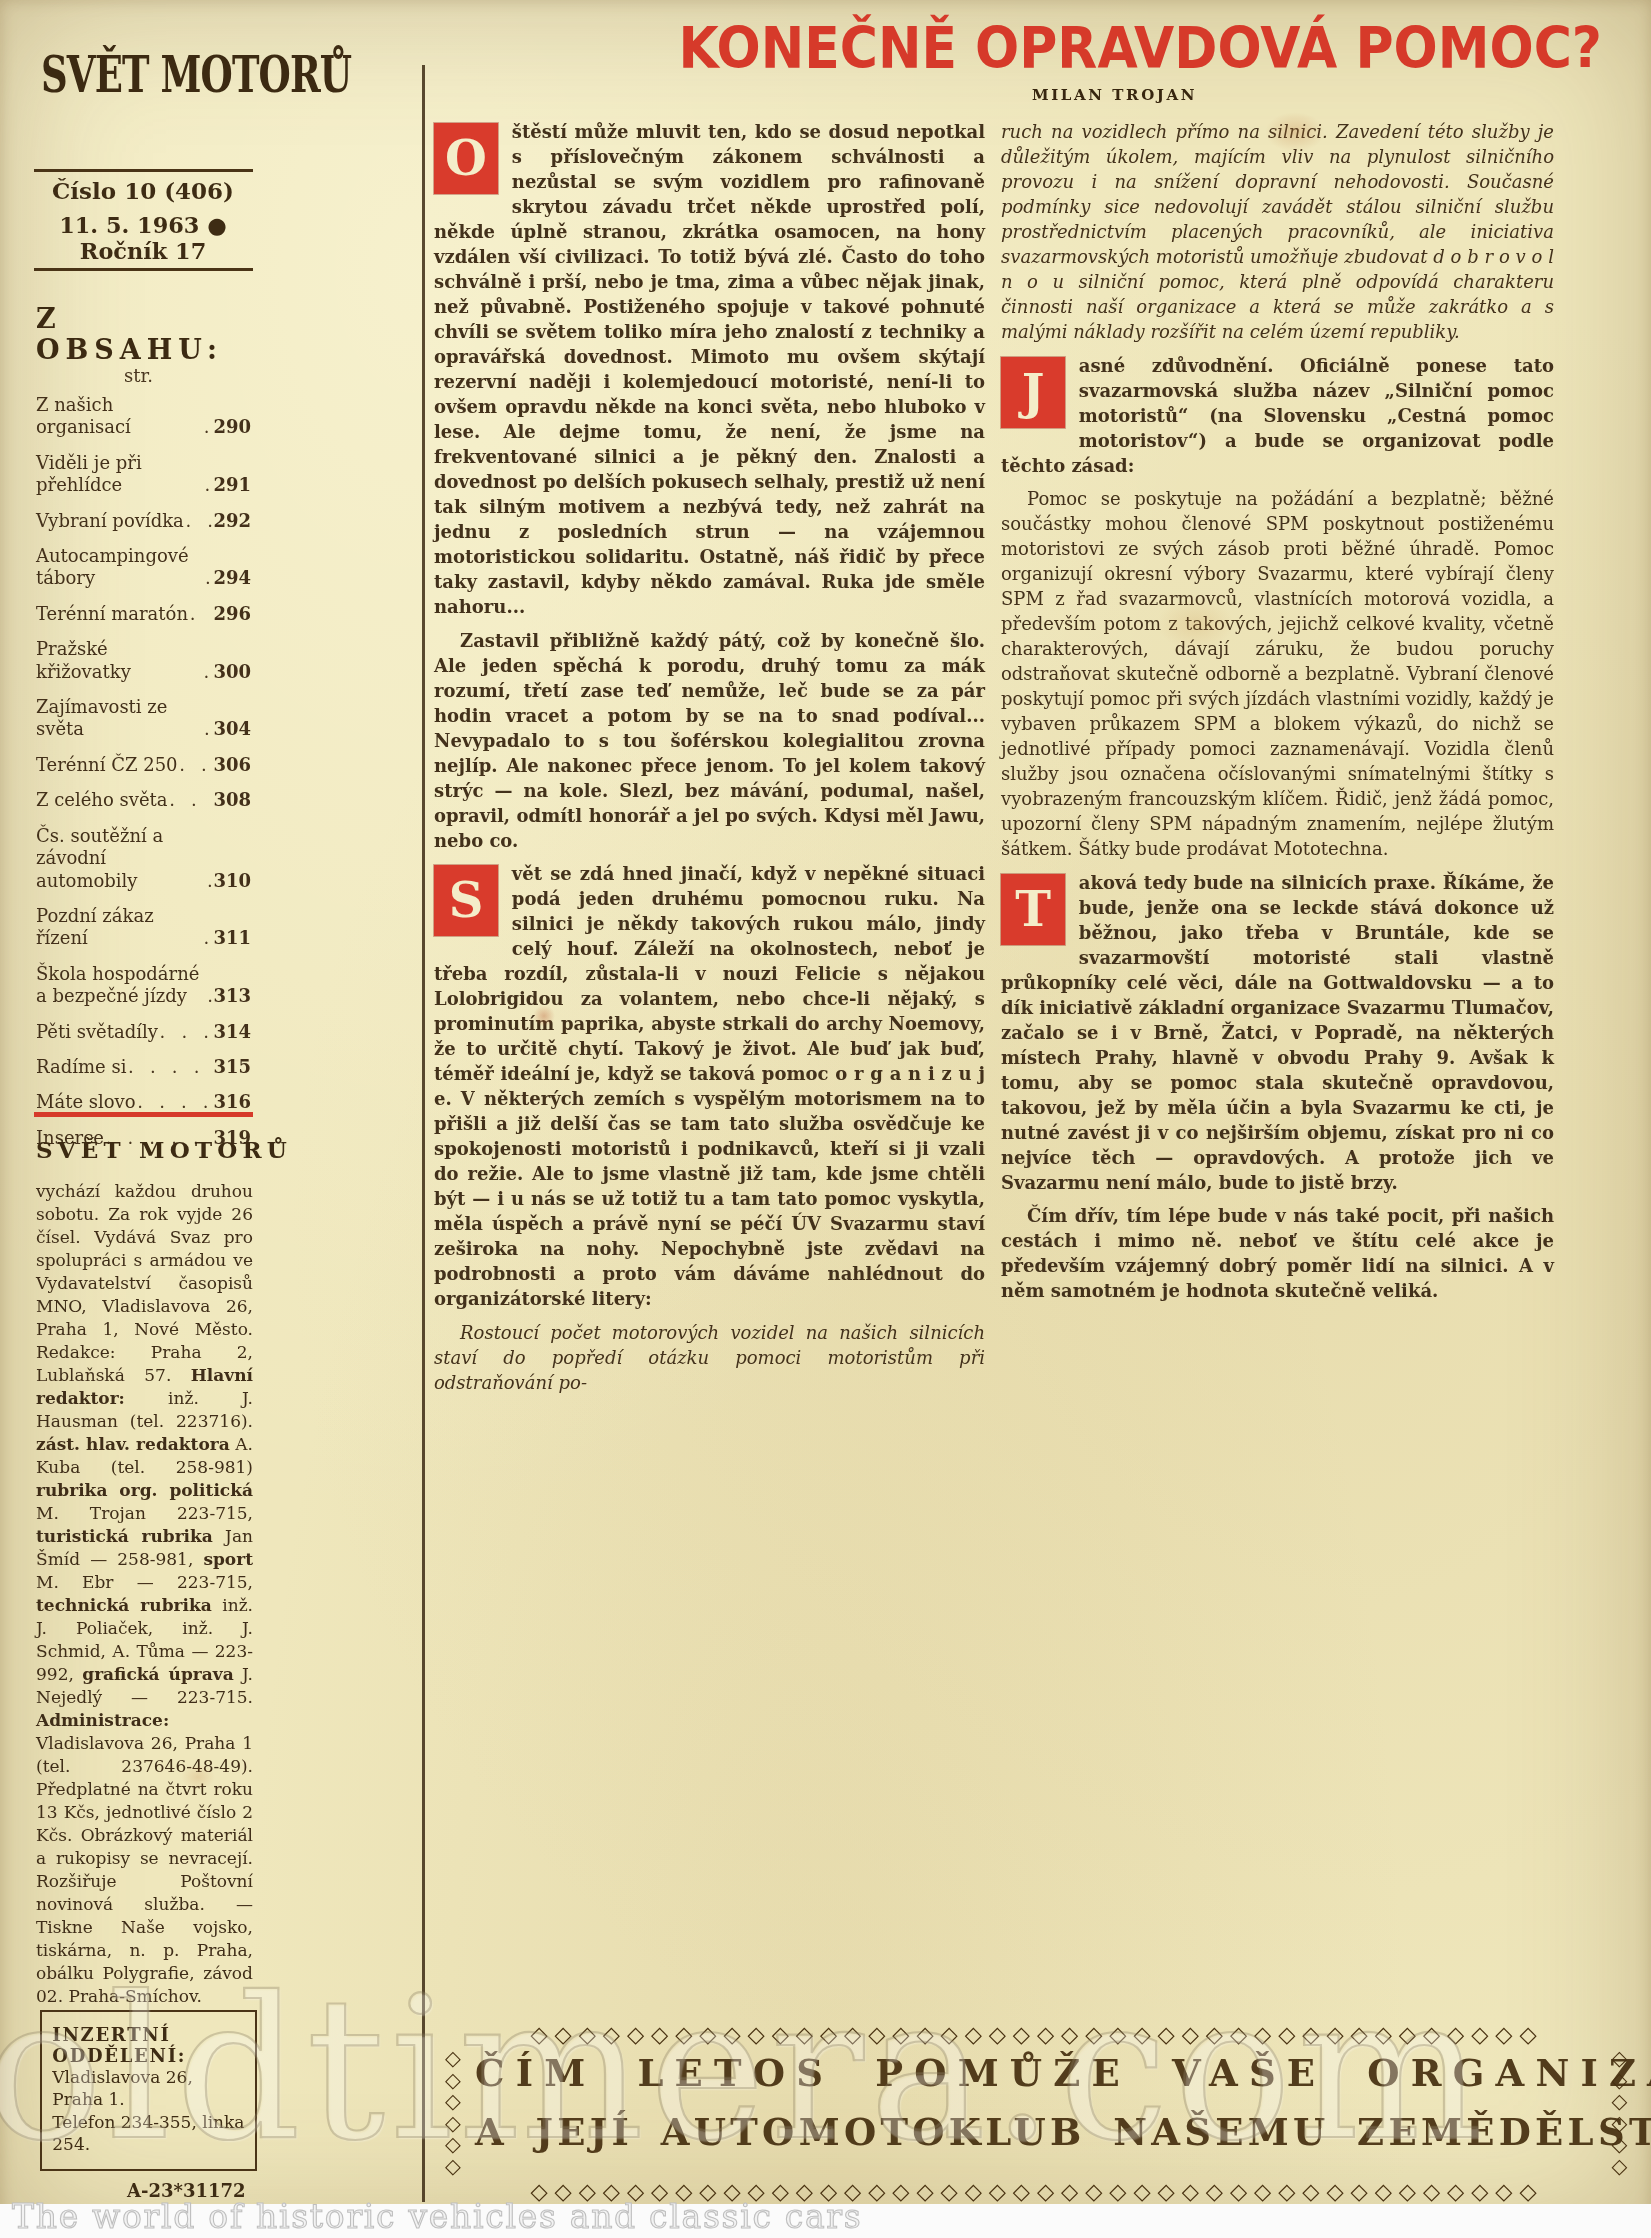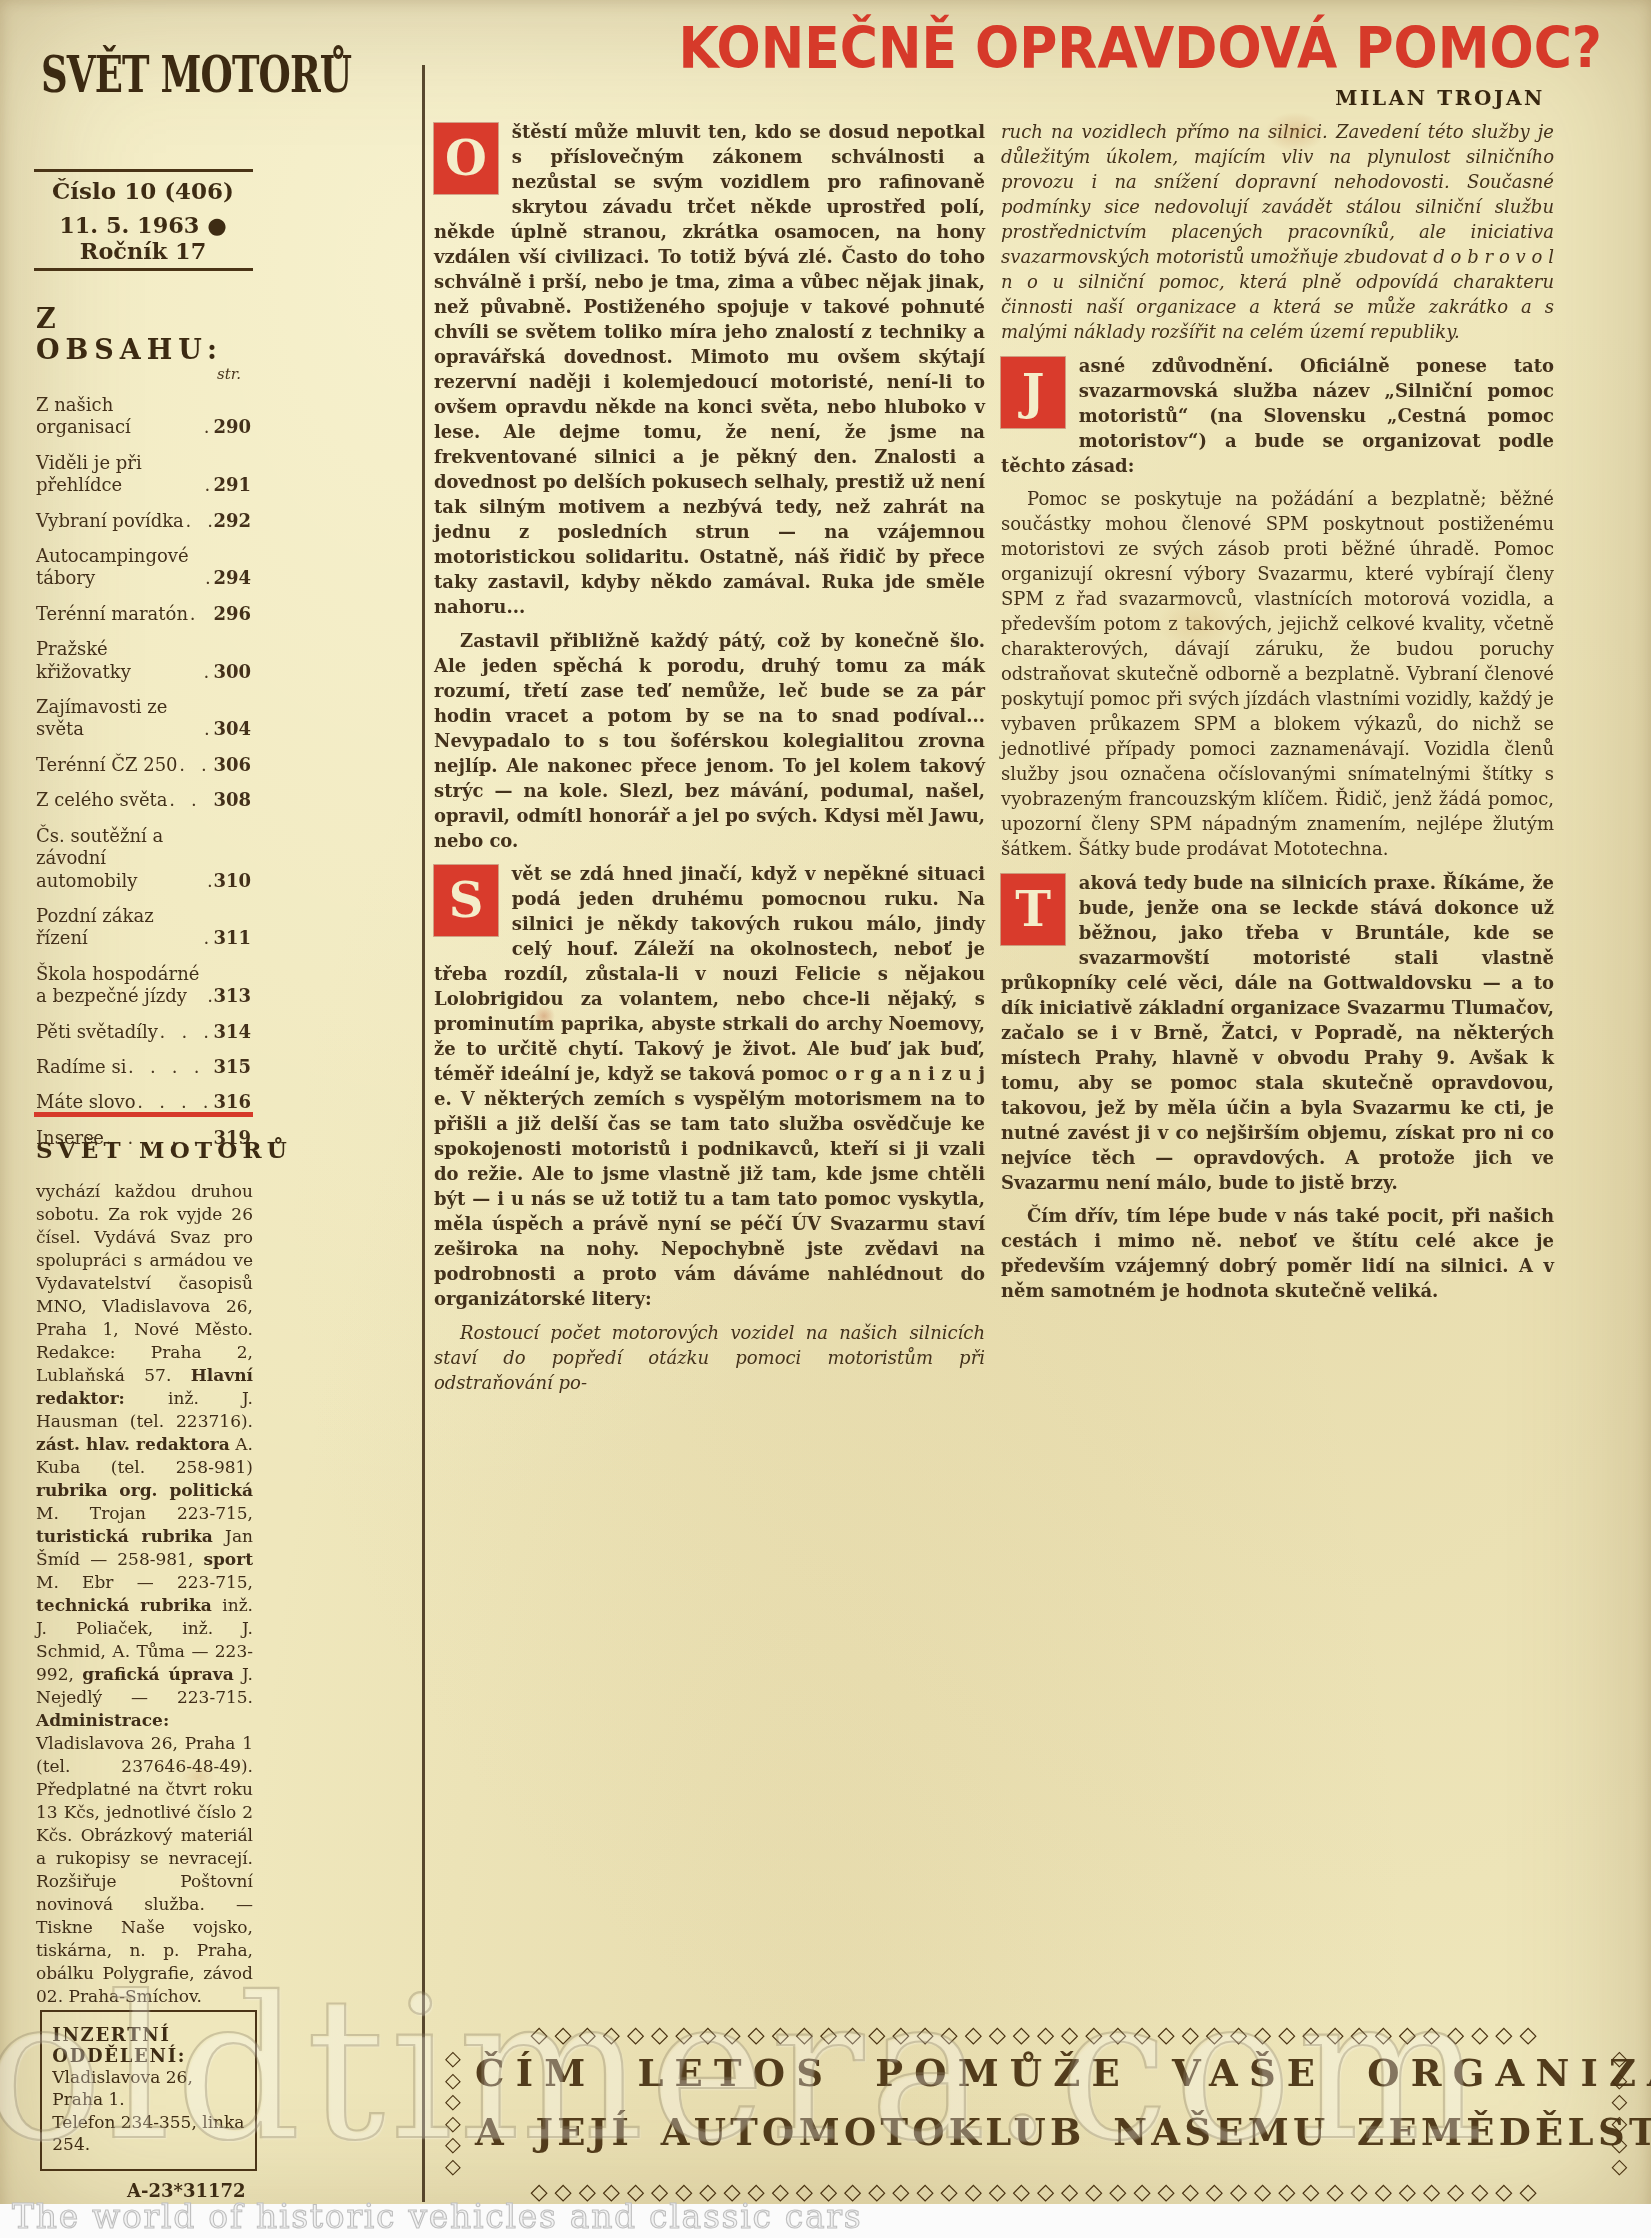--- a/index.html
+++ b/index.html
@@ -17,21 +17,21 @@
   }
   .abs{position:absolute;}
   
   .logo{left:41px;top:45px;width:212px;text-align:center;
     font-family:"DejaVu Serif",serif;font-weight:700;font-size:37px;color:#3c2a12;
     transform:scaleY(1.35);transform-origin:50% 0;letter-spacing:-0.9px;white-space:nowrap;}
   .rule{background:#4a3417;height:2.6px;}
   .issue-line{width:231px;left:27.5px;text-align:center;font-weight:700;color:#3e2c14;}
   .toc-heading{left:36px;top:303px;width:217px;font-weight:700;font-size:27px;
     letter-spacing:6px;color:#3c2a12;}
-  .toc-str{left:36px;top:365px;width:205px;text-align:right;font-size:15px;color:#4a3720;font-style:italic;}
+  .toc-str{left:36px;top:365px;width:205px;text-align:center;font-size:18px;color:#4a3720;}
   .toc-list{left:36px;top:394px;width:215px;}
   .toc-row{display:flex;align-items:flex-end;font-size:18px;line-height:22.4px;
     margin-bottom:13px;color:#43301a;}
   .toc-label{flex:0 1 auto;}
   .toc-dots{flex:1 1 8.6px;overflow:hidden;white-space:nowrap;font-size:18px;
     letter-spacing:5.2px;margin:0 1.7px;color:#4a3720;}
   .toc-page{flex:0 0 auto;font-weight:700;}
   .red-rule{left:34px;top:1112px;width:219px;height:5.2px;background:#d63a2a;}
   .imprint-heading{left:36px;top:1136px;width:217px;font-weight:700;font-size:23px;
     letter-spacing:5.2px;color:#3c2a12;white-space:nowrap;}
@@ -42,22 +42,22 @@
     padding:12px 8.6px 13.8px 10.3px;color:#3e2c14;}
   .advert-heading{font-weight:700;font-size:18px;letter-spacing:1.7px;word-spacing:8.6px;}
   .advert-line{font-size:17px;line-height:22.4px;}
   .print-code{left:127px;top:2180px;font-weight:700;font-size:18px;color:#3e2c14;}
   
   .divider{left:422px;top:65px;width:2.6px;height:2137px;background:#3d2c14;opacity:.85;}
   
   .title{left:602px;top:15.5px;width:1000px;text-align:right;
     font-family:"DejaVu Sans",sans-serif;font-weight:700;font-size:52px;color:#d63a2a;
     transform:scaleY(1.08);transform-origin:100% 0;letter-spacing:0px;white-space:nowrap;}
-  .author{left:1032px;top:86px;width:513px;text-align:right;font-weight:700;
-    font-size:20px;letter-spacing:2.6px;color:#37260f;}
+  .author{left:1032px;top:86px;width:513px;text-align:left;font-weight:700;
+    font-size:15px;letter-spacing:2.6px;color:#37260f;}
   .col{font-size:18px;line-height:25px;}
   .col-left{left:434px;top:119px;width:551px;}
   .col-right{left:1001px;top:119px;width:553px;}
   .para{margin:0 0 8.6px 0;text-align:justify;color:#43311b;}
   .para.bold{font-weight:700;}
   .para.italic{font-style:italic;}
   .para.indent{text-indent:26px;}
   .dropcap{float:left;width:64px;height:71px;background:#d93b2c;color:#f4edc9;
     font-weight:700;font-size:48px;line-height:71px;text-align:center;
     margin:4.3px 13.8px 3.4px 0;box-shadow:0 0 0 0.9px rgba(150,30,20,.4);}

